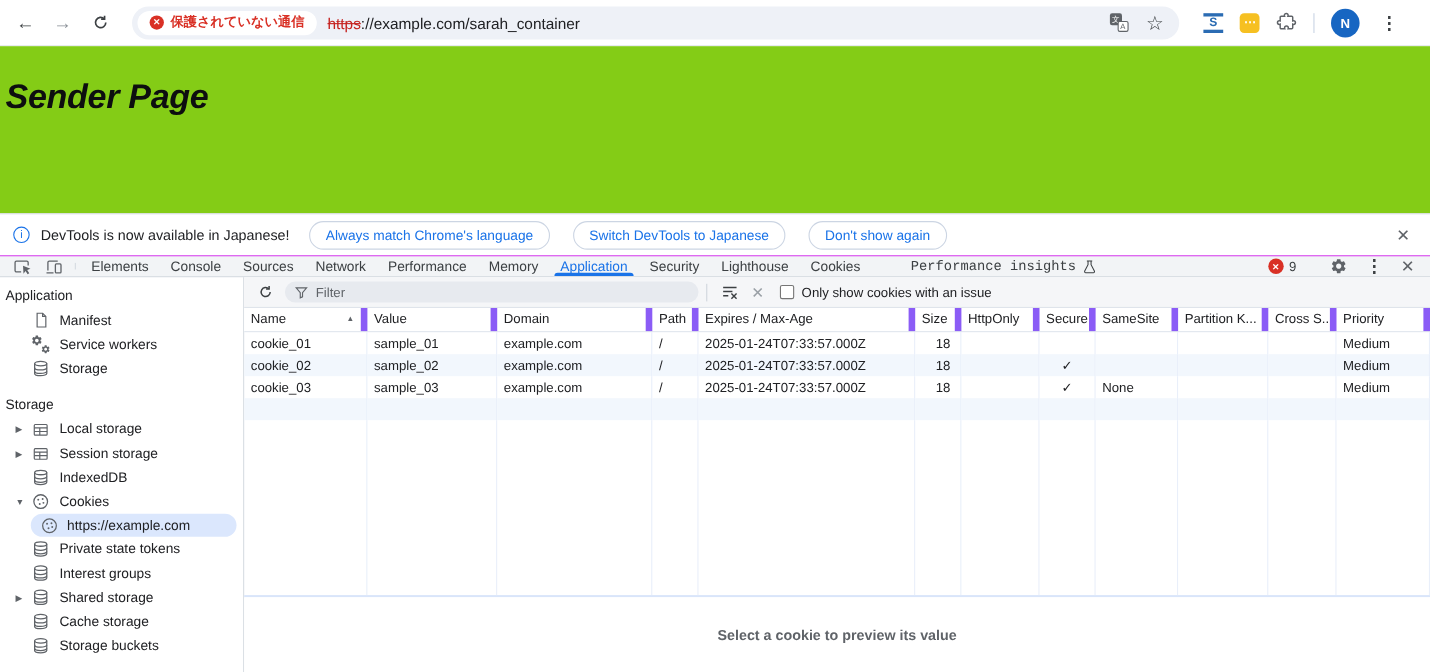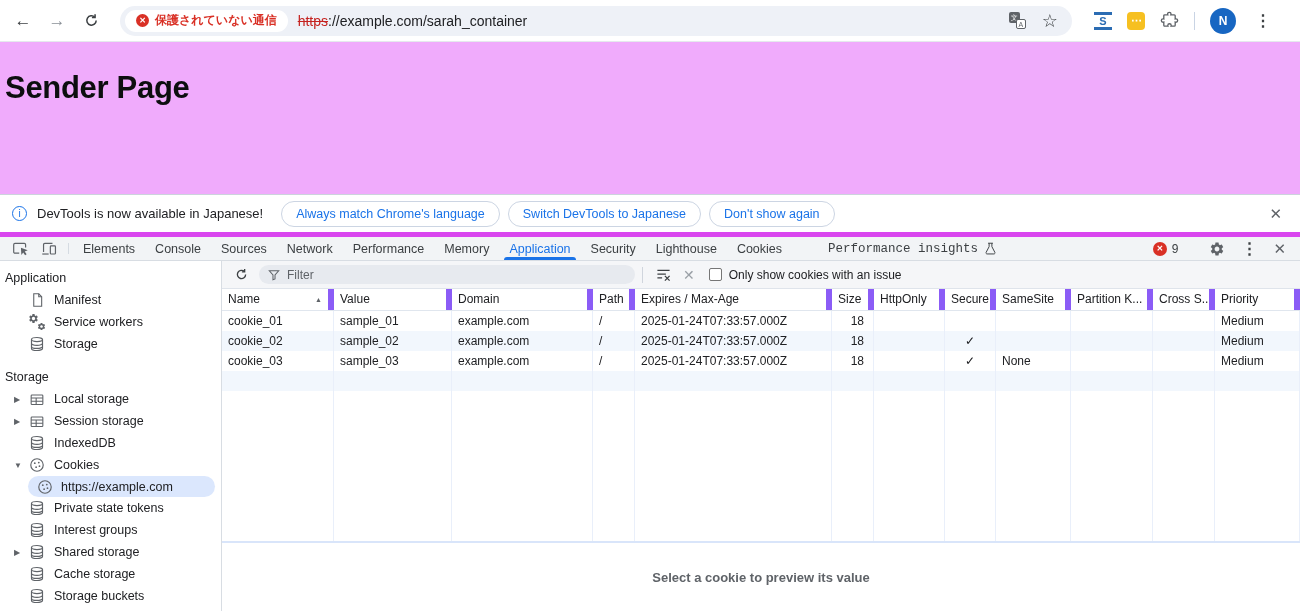--- a/index.html
+++ b/index.html
@@ -32,35 +32,35 @@
   .ext-s { width:18px; height:18px; border-top:3px solid #2b6cb3; border-bottom:3px solid #2b6cb3;
     color:#2b6cb3; font-weight:bold; font-size:11px; display:flex; align-items:center; justify-content:center; background:#fff; }
   .ext-yellow { width:18px; height:18px; border-radius:4px; background:#f6c021; color:#fff;
     font-weight:bold; font-size:11px; display:flex; align-items:center; justify-content:center; letter-spacing:-1px; }
   .vdiv { width:1px; height:18px; background:#c9d4e4; }
   .avatar { width:26px; height:26px; border-radius:50%; background:#1766c2; color:#fff;
     font-size:12px; font-weight:bold; display:flex; align-items:center; justify-content:center; }
   .kebab { font-size:16px; color:#3c4043; padding:0 4px; font-weight:bold; }
 
   
-  .page-area { height:152px; padding:28px 0 0 5px; background:#f0abfc; }
+  .page-area { height:152px; padding:28px 0 0 5px; background:#84cc16;font-style:italic; }
   .page-area h1 { font-size:31px; font-weight:bold; color:#0d0e0f; letter-spacing:-0.3px; }
 
   
   .devtools { height:417px; border-top:1px solid #ccd3dc; display:flex; flex-direction:column; background:#fff; }
 
   .infobar { height:37px; display:flex; align-items:center; gap:10px; padding:0 12px; background:#fff; }
   .info-ico { width:15px; height:15px; border:1.4px solid #1a73e8; border-radius:50%; color:#1a73e8;
     font-size:10px; display:flex; align-items:center; justify-content:center; flex:0 0 auto; }
   .info-msg { font-size:13px; color:#202124; margin-right:8px; }
   .info-btn { background:#fff; border:1px solid #ccd5e3; border-radius:15px; color:#1a73e8;
     font-size:12.5px; padding:5px 14px; font-family:inherit; cursor:default; }
   .close-x { margin-left:auto; font-size:15px; color:#5f6368; padding:0 6px; }
 
-  .tabbar { height:29px; background:#f2f4f6; border-top:5px solid #d946ef; border-bottom:1px solid #d8dde3;
+  .tabbar { height:20px; background:#f2f4f6; border-top:1px solid #d946ef; border-bottom:1px solid #d8dde3;
     display:flex; align-items:stretch; padding-left:6px; font-size:12.5px; color:#3c4043; }
   .tb-ico { display:flex; align-items:center; padding:0 6px; }
   .tb-div { width:1px; background:#d5dbe2; margin:6px 4px; }
   .tab { display:flex; align-items:center; padding:0 10px; position:relative; white-space:nowrap; }
   .tab.active { color:#1a73e8; }
   .tab.active::after { content:""; position:absolute; left:5px; right:5px; bottom:0; height:3px;
     background:#1a73e8; border-radius:3px 3px 0 0; }
   .tab.gap { margin-left:26px;font-family:Liberation Mono, monospace; }
   .tab svg { margin-left:6px; }
   .tabbar-right { margin-left:auto; display:flex; align-items:center; gap:6px; padding-right:8px; }
@@ -156,21 +156,21 @@
 
 <div class="page-area">
   <h1>Sender Page</h1>
 </div>
 
 <div class="devtools">
 
   <div class="infobar">
     <span class="info-ico">i</span>
     <span class="info-msg">DevTools is now available in Japanese!</span>
-    <span id="infobar-buttons" style="display:flex; gap:8px;">
+    <span id="infobar-buttons" style="display:flex; gap:21px;">
         <button class="info-btn">Always match Chrome's language</button>
         <button class="info-btn">Switch DevTools to Japanese</button>
         <button class="info-btn">Don't show again</button>
       </span>
     <span class="close-x">✕</span>
   </div>
 
   <div class="tabbar">
     <span class="tb-ico">
       <svg width="17" height="17" viewBox="0 0 20 20" fill="none" stroke="#5f6368" stroke-width="1.4">

